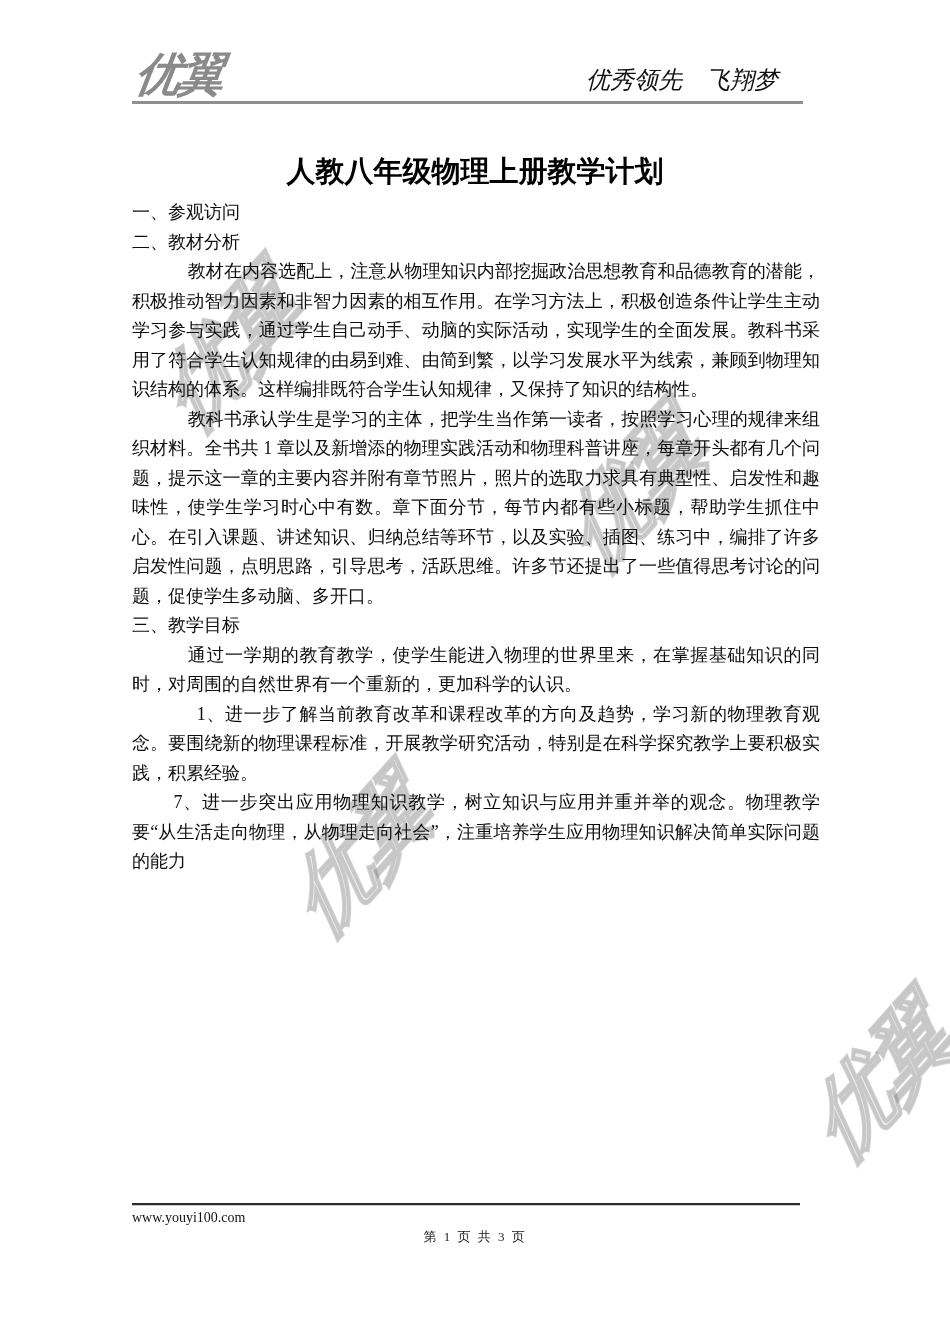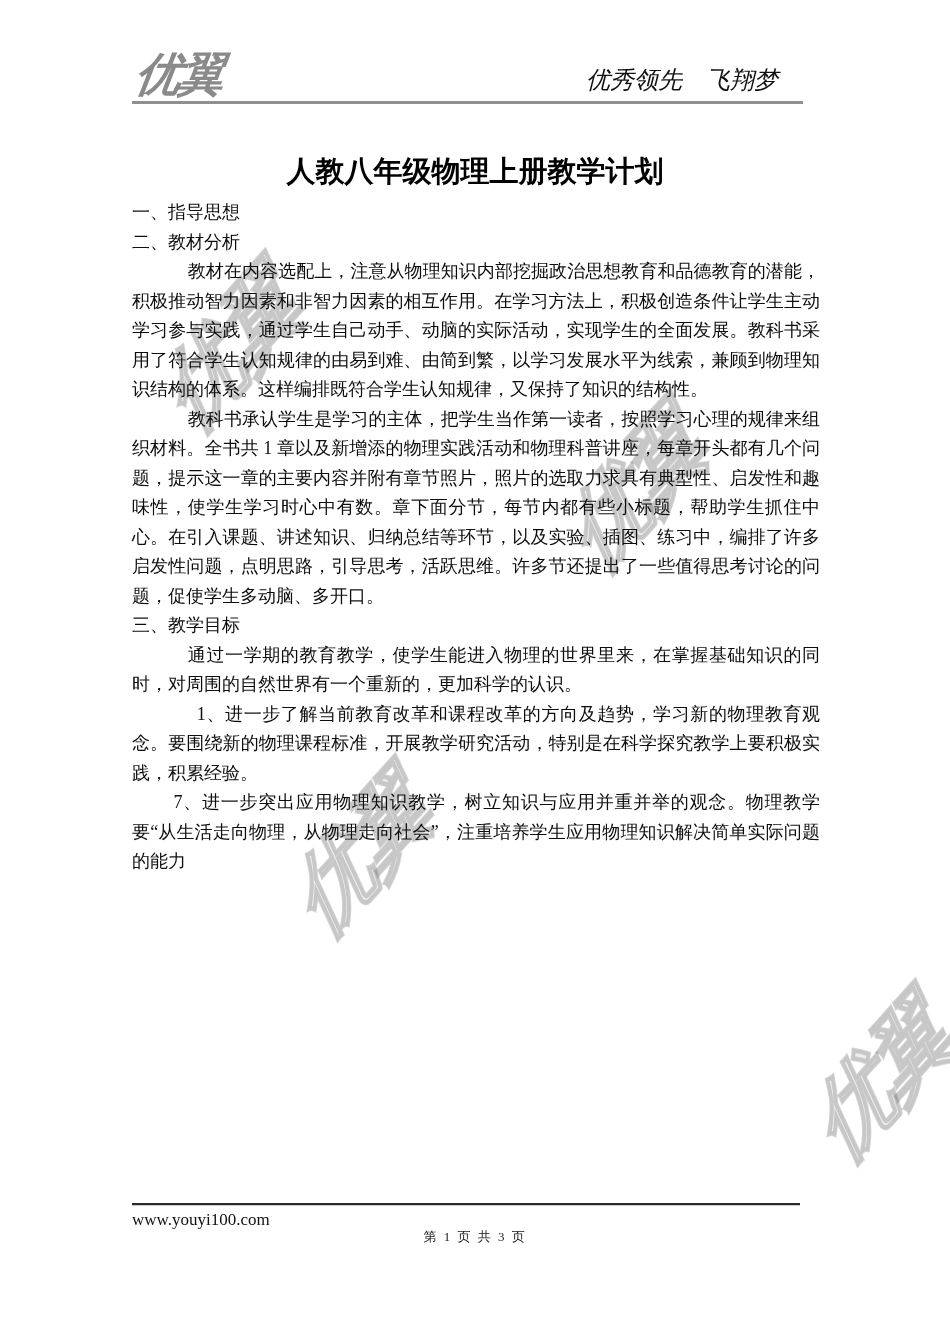--- a/index.html
+++ b/index.html
@@ -74,21 +74,21 @@
   .indent-36{text-indent:3.6em;}
   
   .footer-rule{
     position:absolute;left:132px;top:1203px;
     width:668px;height:2px;
     background:#2b2b2b;
     border-bottom:1px solid #c9c9c9;
   }
   .site-url{
     position:absolute;left:132px;top:1210px;
-    font-size:17px;
+    font-size:14px;
     color:#111;
   }
   .page-number{
     position:absolute;left:0;right:0;top:1228px;
     text-align:center;
     font-size:13px;
     color:#222;
     letter-spacing:2px;
   }
 </style>
@@ -103,21 +103,21 @@
   <span class="wm" style="left:360px;top:855px;">优翼</span>
   <span class="wm" style="left:880px;top:1080px;">优翼</span>
 
   <div class="logo">优翼</div>
   <div class="tagline">优秀领先　飞翔梦</div>
   <div class="header-rule"></div>
 
   <h1 class="doc-title">人教八年级物理上册教学计划</h1>
 
   <div class="body-text">
-    <p class="blk-heading">一、指导思想</p>
+    <p class="blk-heading">一、参观访问</p>
     <p class="blk-heading">二、教材分析</p>
     <p class="indent-31">教材在内容选配上，注意从物理知识内部挖掘政治思想教育和品德教育的潜能，积极推动智力因素和非智力因素的相互作用。在学习方法上，积极创造条件让学生主动学习参与实践，通过学生自己动手、动脑的实际活动，实现学生的全面发展。教科书采用了符合学生认知规律的由易到难、由简到繁，以学习发展水平为线索，兼顾到物理知识结构的体系。这样编排既符合学生认知规律，又保持了知识的结构性。</p>
     <p class="indent-31">教科书承认学生是学习的主体，把学生当作第一读者，按照学习心理的规律来组织材料。全书共 1 章以及新增添的物理实践活动和物理科普讲座，每章开头都有几个问题，提示这一章的主要内容并附有章节照片，照片的选取力求具有典型性、启发性和趣味性，使学生学习时心中有数。章下面分节，每节内都有些小标题，帮助学生抓住中心。在引入课题、讲述知识、归纳总结等环节，以及实验、插图、练习中，编排了许多启发性问题，点明思路，引导思考，活跃思维。许多节还提出了一些值得思考讨论的问题，促使学生多动脑、多开口。</p>
     <p class="blk-heading">三、教学目标</p>
     <p class="indent-31">通过一学期的教育教学，使学生能进入物理的世界里来，在掌握基础知识的同时，对周围的自然世界有一个重新的，更加科学的认识。</p>
     <p class="indent-36">1、进一步了解当前教育改革和课程改革的方向及趋势，学习新的物理教育观念。要围绕新的物理课程标准，开展教学研究活动，特别是在科学探究教学上要积极实践，积累经验。</p>
     <p class="indent-23">7、进一步突出应用物理知识教学，树立知识与应用并重并举的观念。物理教学要“从生活走向物理，从物理走向社会”，注重培养学生应用物理知识解决简单实际问题的能力</p>
   </div>
 
   <div class="footer-rule"></div>

